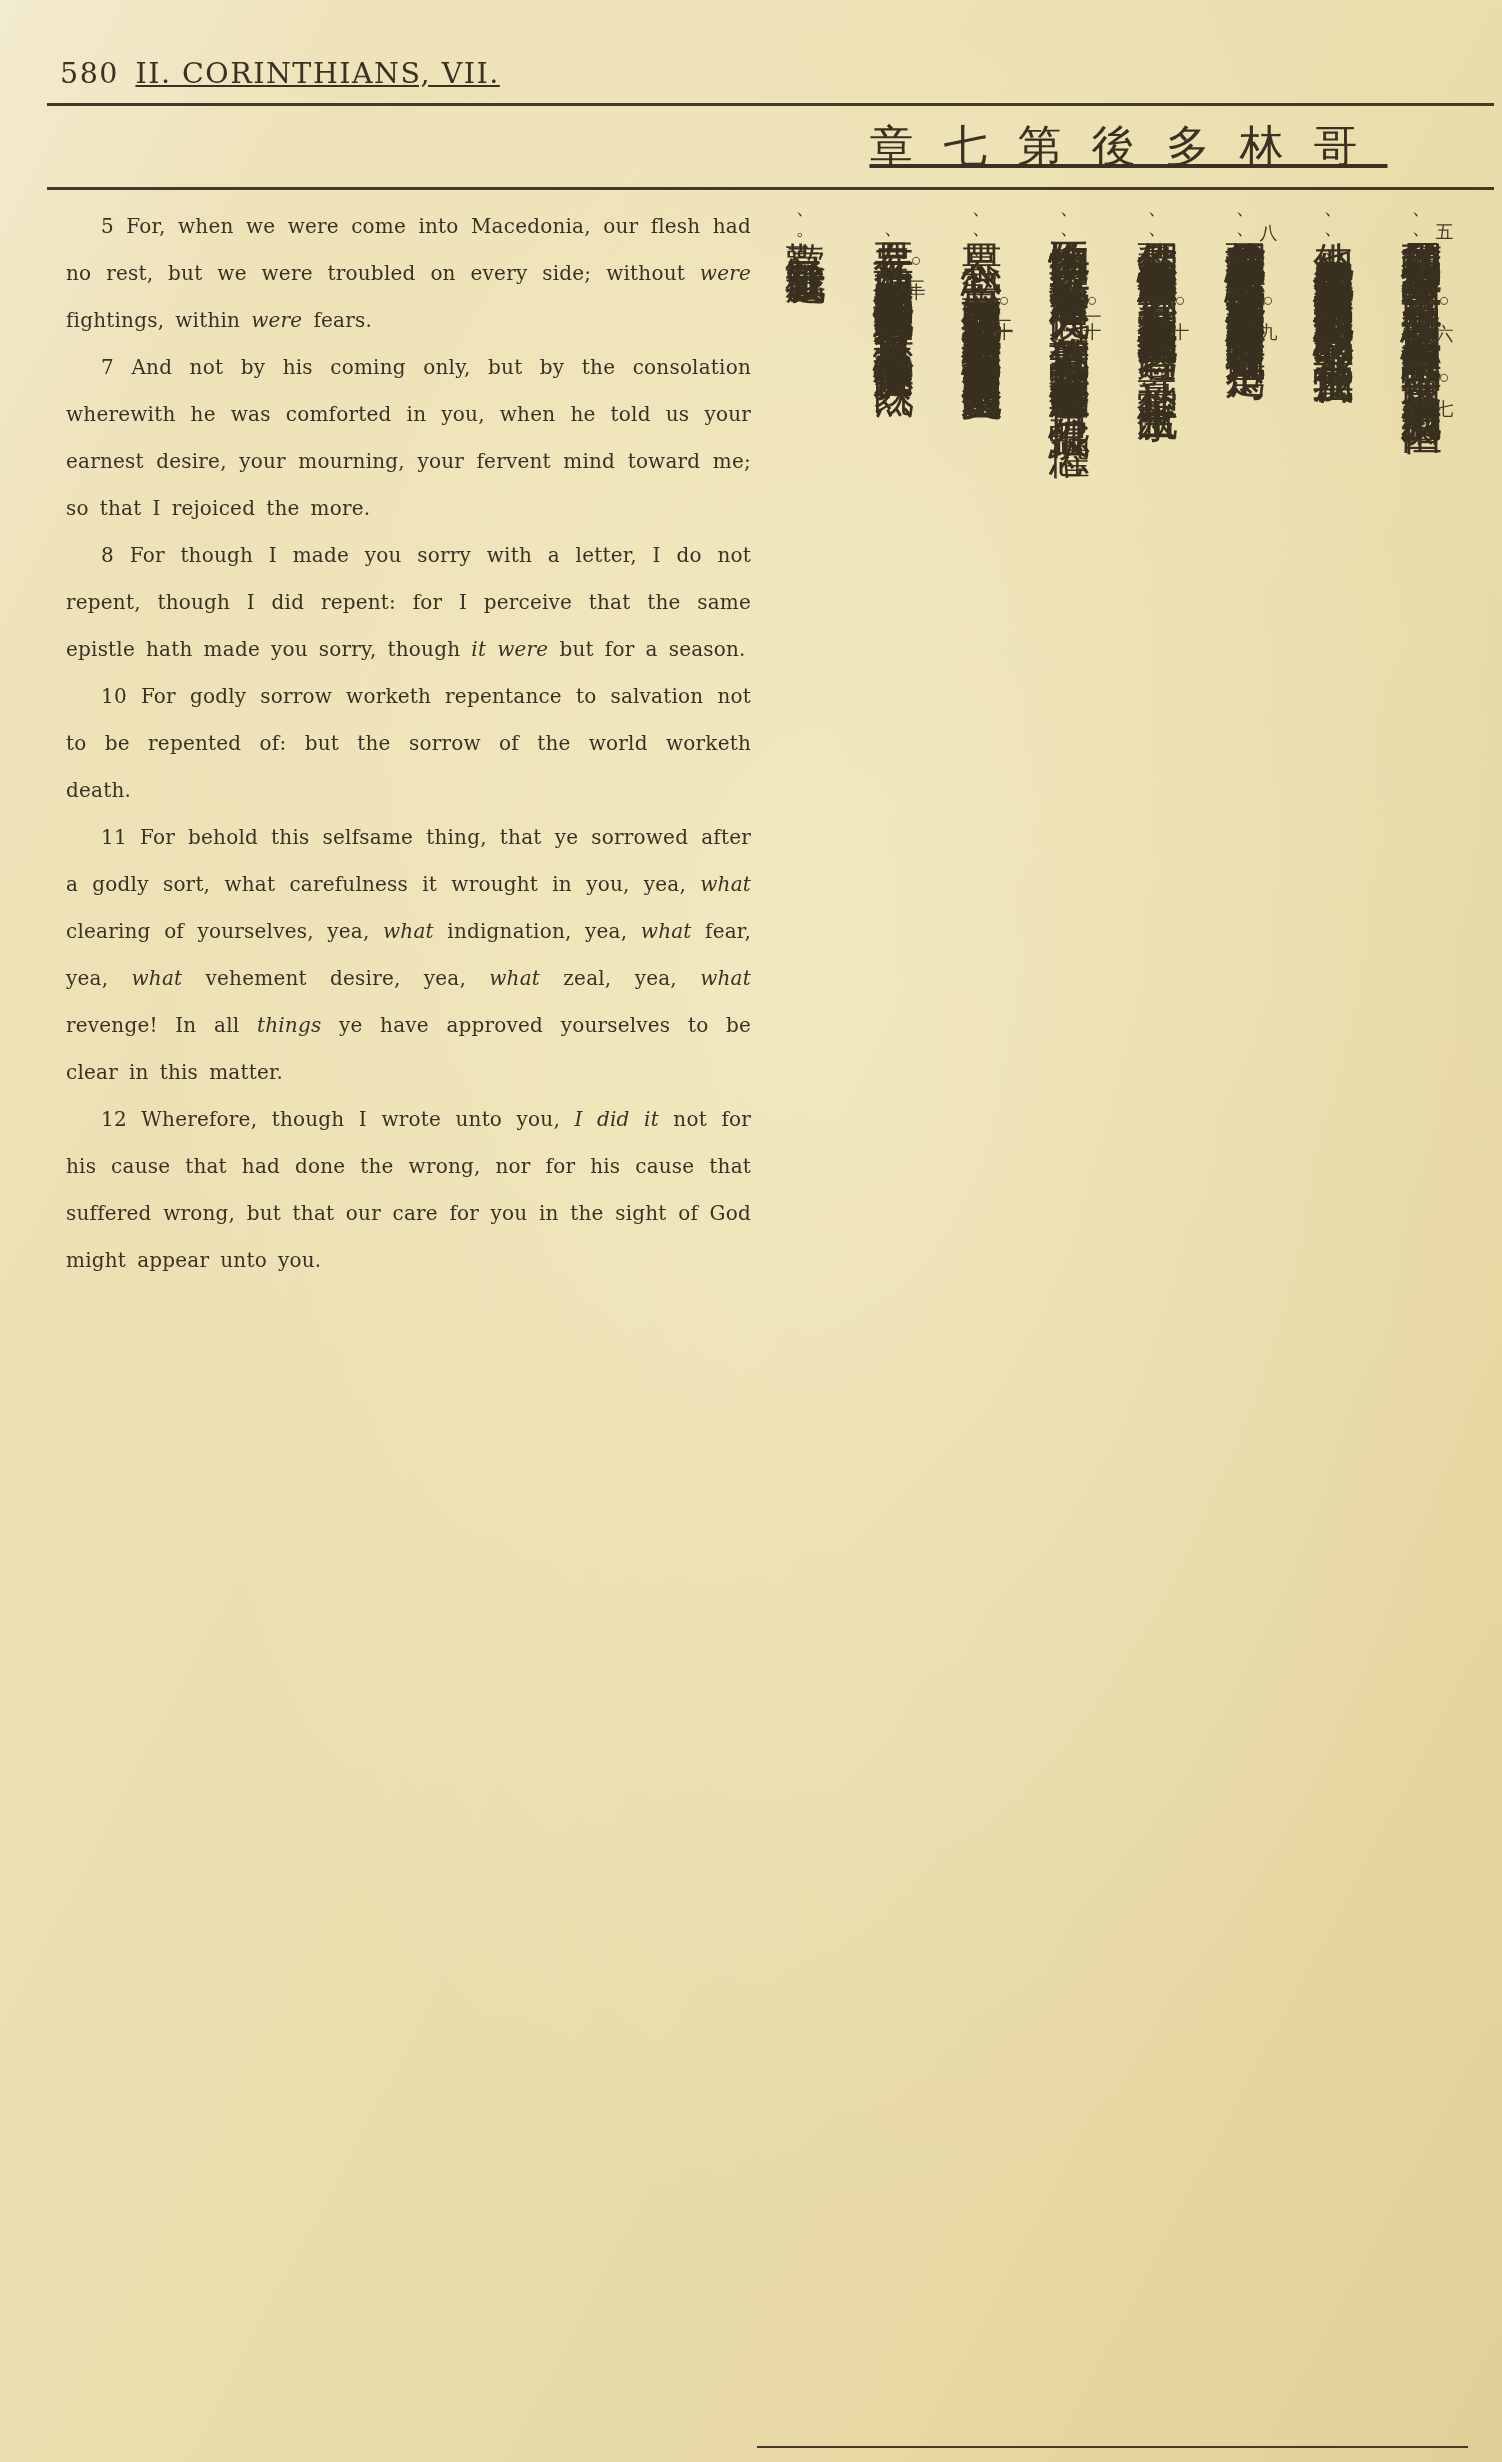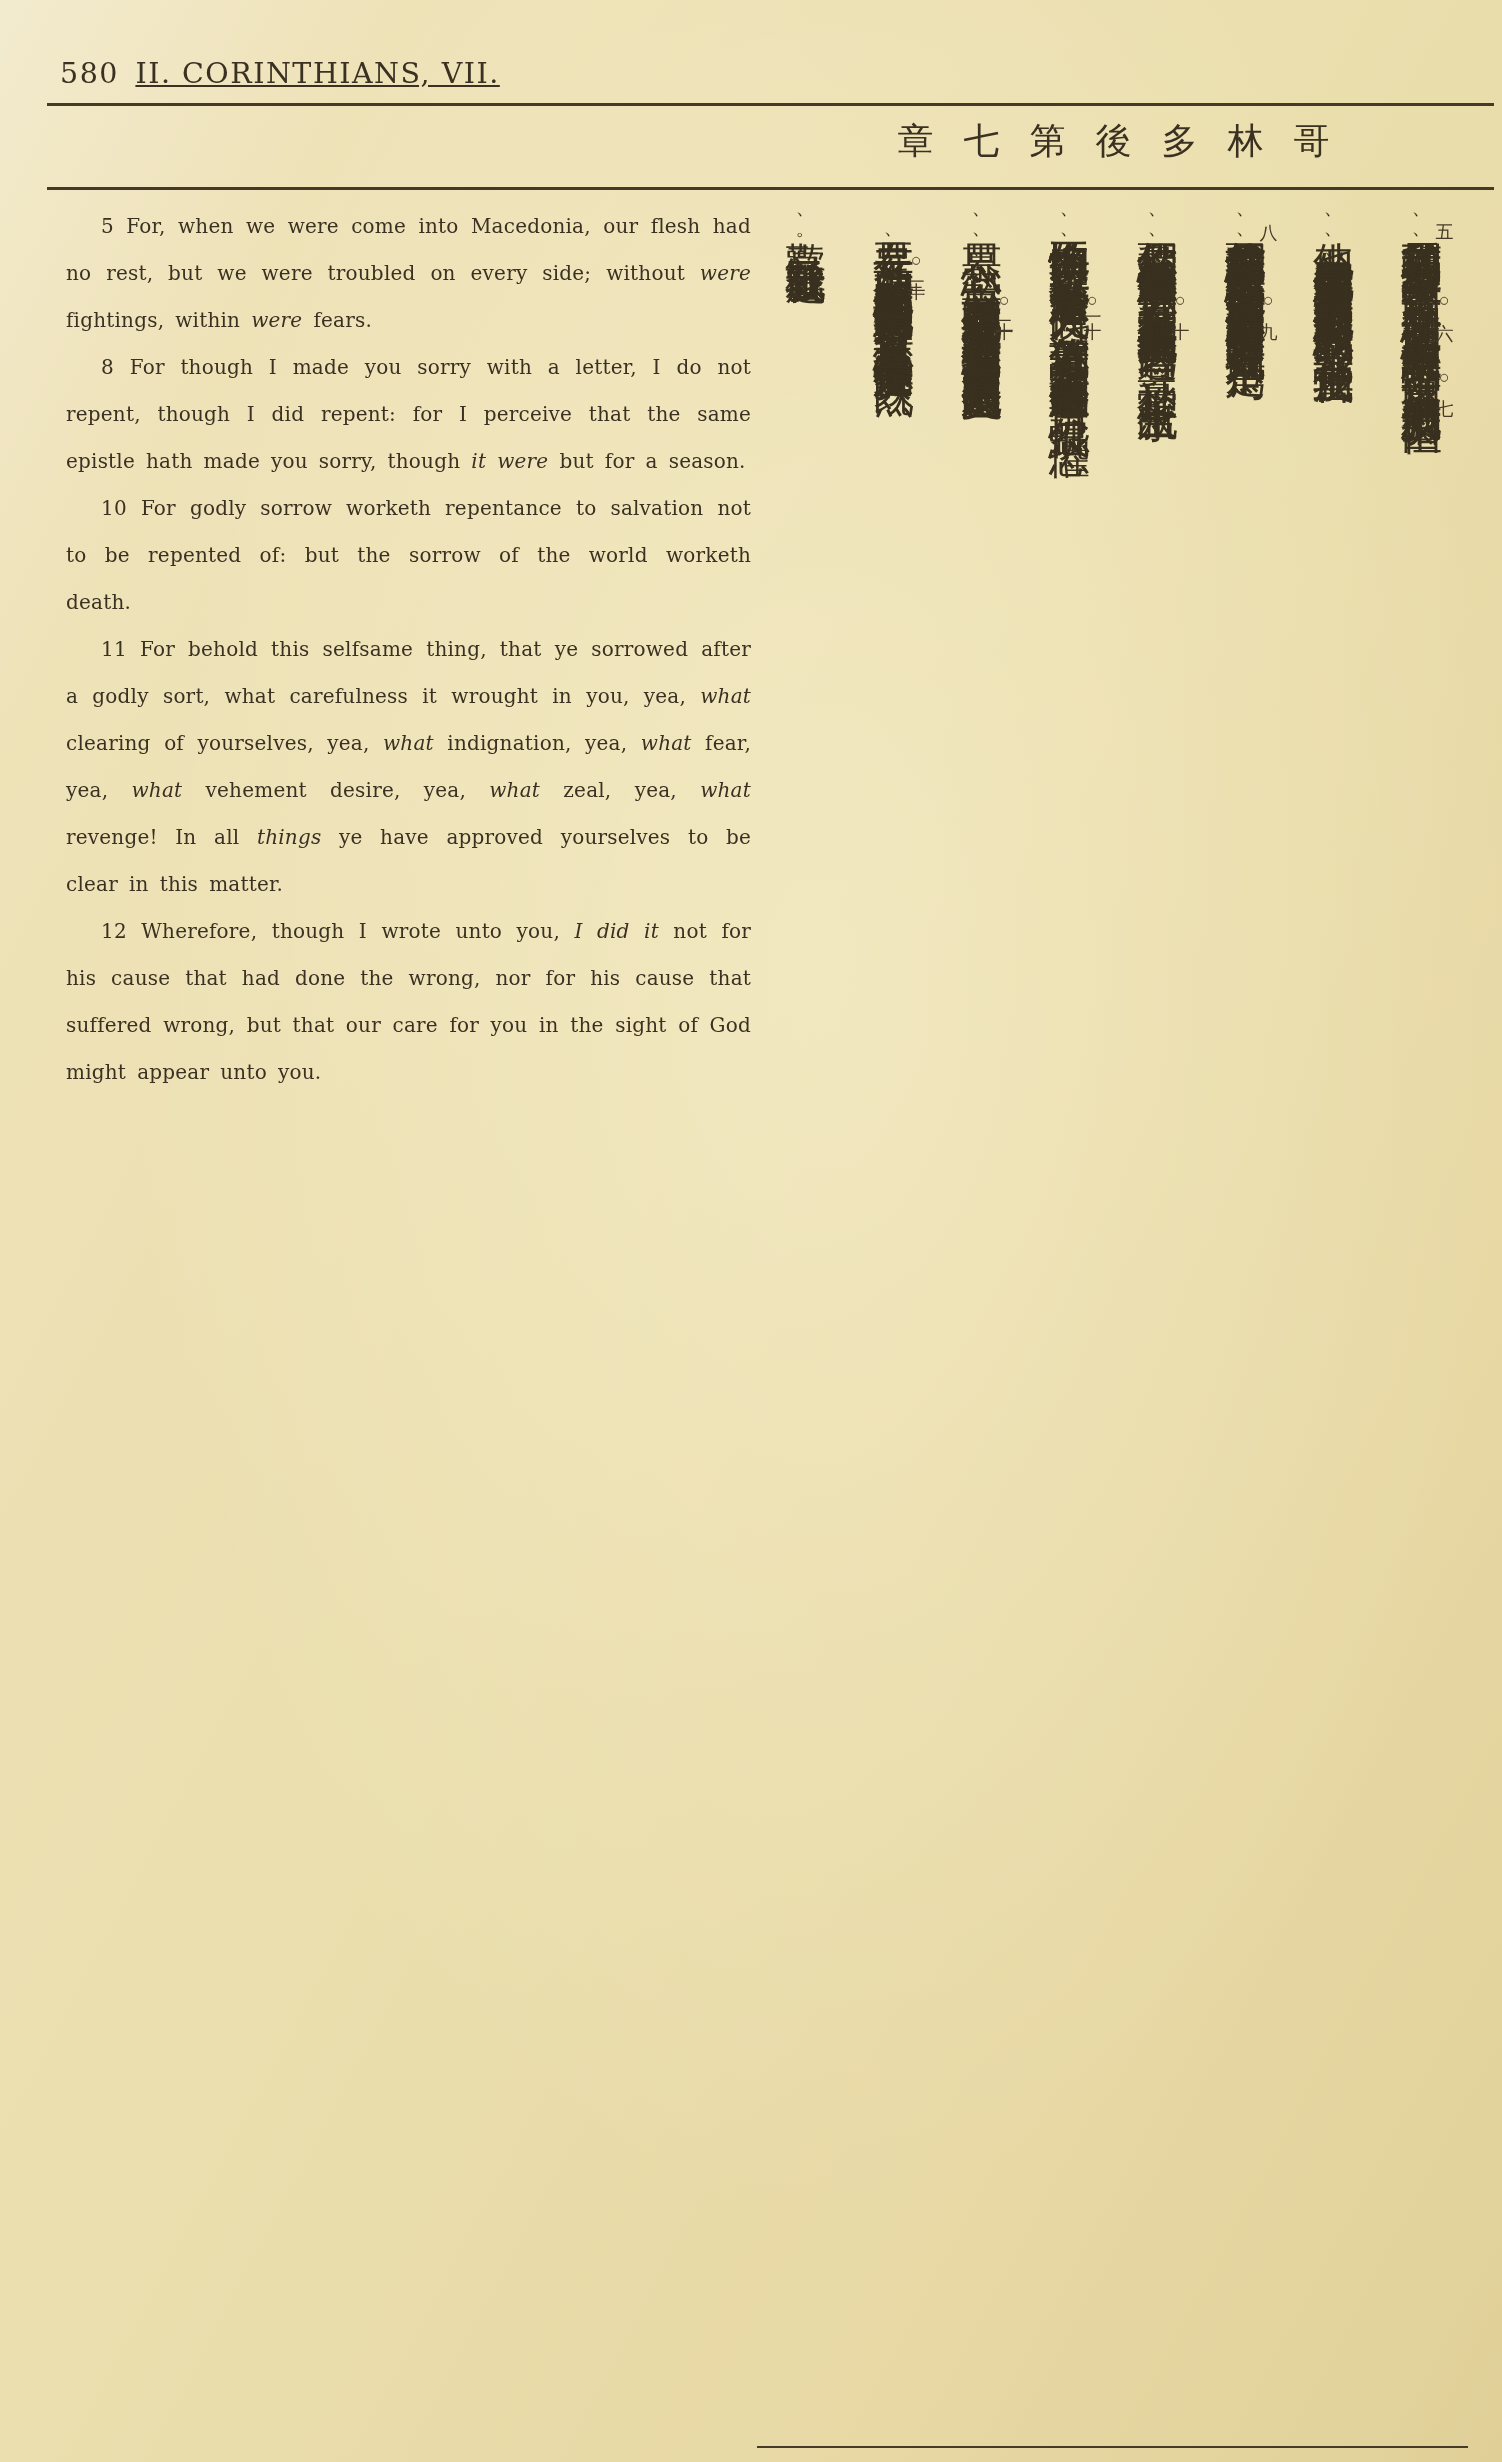--- a/index.html
+++ b/index.html
@@ -15,22 +15,22 @@
   .rule-top     { left:47px;  top:103px;  width:1447px; height:3px; }
   .rule-second  { left:47px;  top:187px;  width:1447px; height:3px; }
   .rule-bottom  { left:757px;top:2446px; width:711px;  height:2.3px; }
   .border-left  { left:49px;  top:103px;  width:2.3px;    height:2354px; }
   .divider-v    { left:756px;top:187px;  width:3px;    height:2261px; }
   
   .hdr-left { position:absolute; left:60px; top:57px; font-size:28.5px; letter-spacing:1.5px; white-space:nowrap; }
   .hdr-left .ttl { margin-left:16.5px;text-decoration:underline; }
   .hdr-right {
     position:absolute; left:759px; top:117px; width:709px; text-align:center;
-    font-family:"Liberation Serif", serif; font-size:36px; letter-spacing:30px; padding-left:30px;
-    box-sizing:border-box; white-space:nowrap;
+    font-family:"Liberation Serif", serif; font-size:44px; letter-spacing:30px; padding-left:30px;
+    box-sizing:border-box; white-space:nowrap;text-decoration:underline;
   }
   
   .eng {
     position:absolute; left:66px; top:203px; width:685px;
     font-size:20px; line-height:47px; text-align:justify;
     word-spacing:4.5px; letter-spacing:0.2px;
   }
   .eng p { margin:0; text-indent:35px; }
   .eng .it { font-style:italic; }
   
@@ -60,20 +60,21 @@
 
   <div class="rule rule-second"></div>
 
   <div class="border-left"></div>
   <div class="divider-v"></div>
 
   <div class="rule rule-bottom"></div>
 
   <div class="eng" id="eng">
       <p><span>5 For, when we were come into Macedonia, our flesh had no rest, but we were troubled on every side; without </span><span class="it">were</span><span> fightings, within </span><span class="it">were</span><span> fears.</span></p>
+      <p><span>7 And not by his coming only, but by the consolation wherewith he was comforted in you, when he told us your earnest desire, your mourning, your fervent mind toward me; so that I rejoiced the more.</span></p>
       <p><span>8 For though I made you sorry with a letter, I do not repent, though I did repent: for I perceive that the same epistle hath made you sorry, though </span><span class="it">it were</span><span> but for a season.</span></p>
       <p><span>10 For godly sorrow worketh repentance to salvation not to be repented of: but the sorrow of the world worketh death.</span></p>
       <p><span>11 For behold this selfsame thing, that ye sorrowed after a godly sort, what carefulness it wrought in you, yea, </span><span class="it">what</span><span> clearing of yourselves, yea, </span><span class="it">what</span><span> indignation, yea, </span><span class="it">what</span><span> fear, yea, </span><span class="it">what</span><span> vehement desire, yea, </span><span class="it">what</span><span> zeal, yea, </span><span class="it">what</span><span> revenge! In all </span><span class="it">things</span><span> ye have approved yourselves to be clear in this matter.</span></p>
       <p><span>12 Wherefore, though I wrote unto you, </span><span class="it">I did it</span><span> not for his cause that had done the wrong, nor for his cause that suffered wrong, but that our care for you in the sight of God might appear unto you.</span></p>
     </div>
 
   <div class="cn" id="cn">
       <div class="col"><span class="vm">五</span>我從前到<span class="pn-d">馬其頓</span><span class="pc">、</span>身不得安<span class="pc">、</span>常常遇著困苦<span class="pc">、</span>外面相爭<span class="pc">、</span>裏面害怕<span class="vm">○六</span>惟有安慰謙卑人的<span class="pc">　</span>神<span class="pc">、</span>因著<span class="pn-s">提多</span>來<span class="pc">、</span>就安慰我們<span class="vm">○七</span>不但因</div>
       <div class="col">他來<span class="pc">、</span>也因他在你們那裏所得的安慰<span class="pc">、</span>使我們得安慰<span class="pc">、</span>因爲他把你們的思慕憂愁<span class="pc">、</span>和向我的熱心<span class="pc">、</span>告訴了我<span class="pc">、</span>使我喜上加喜<span class="pc">。</span></div>
       <div class="col"><span class="vm">八</span>先前我寫信使你們憂愁<span class="pc">、</span>後來我雖然懊悔<span class="pc">、</span>如今卻不懊悔<span class="pc">、</span>因爲知道這信使你們憂愁<span class="pc">、</span>不過是暫時的<span class="vm">○九</span>如今我喜歡<span class="pc">、</span>不是爲</div>

